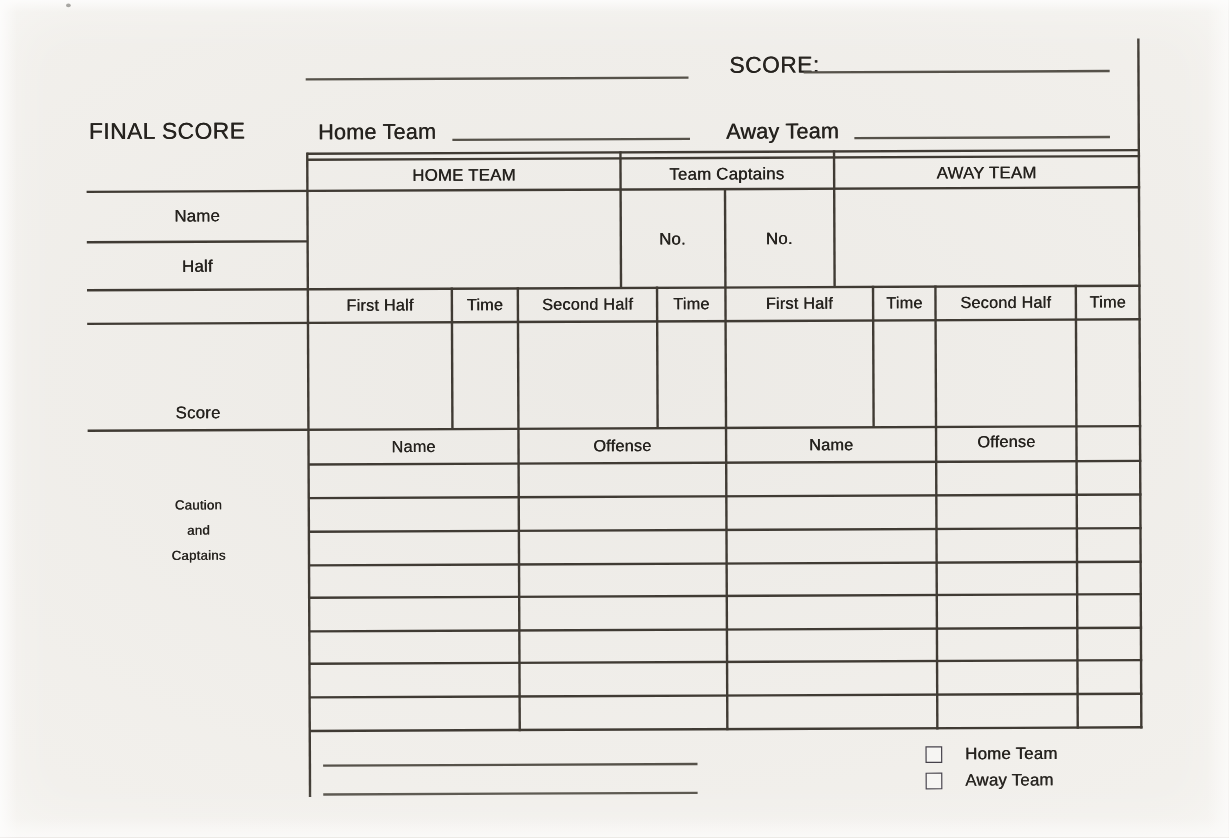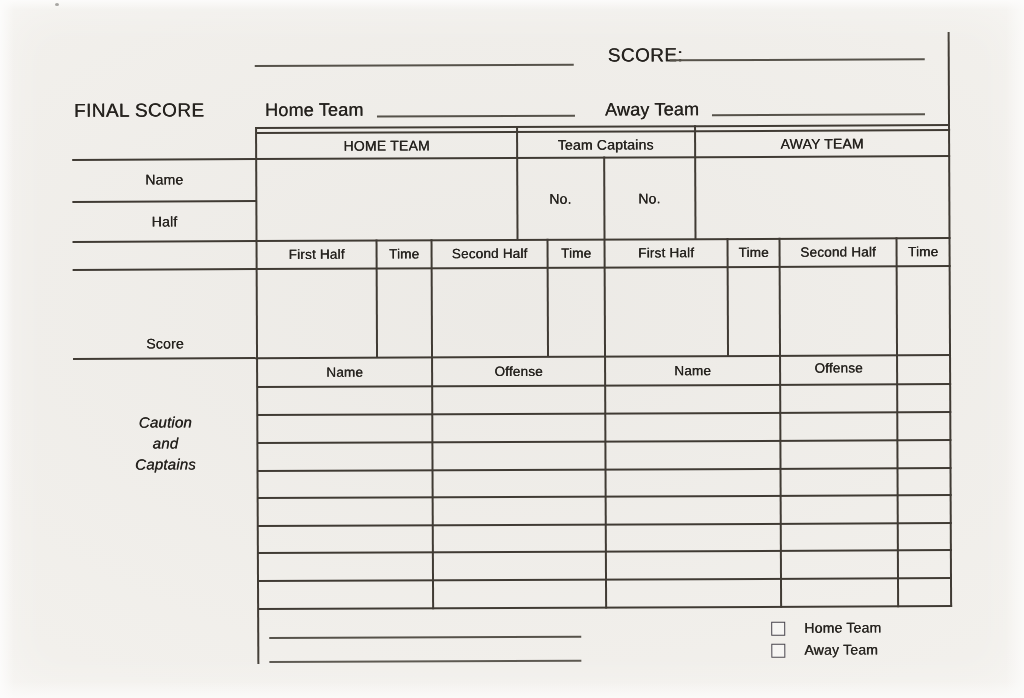--- a/index.html
+++ b/index.html
@@ -37,21 +37,21 @@
   .big{font-size:19px;letter-spacing:0.4px;}
   .mid{font-size:18px;letter-spacing:0.2px;}
   .cell{
     position:absolute;display:flex;align-items:center;justify-content:center;
     font-size:14px;letter-spacing:0.2px;white-space:nowrap;
   }
   .cell.small{font-size:13.5px;}
   .score-cell{align-items:flex-end;padding-bottom:7px;box-sizing:border-box;}
   .caution-label{
     position:absolute;display:flex;flex-direction:column;align-items:center;
-    font-size:15px;line-height:21px;letter-spacing:0.2px;font-style:italic;
+    font-size:11px;line-height:21px;letter-spacing:0.2px;
   }
   .cb{
     position:absolute;width:12px;height:12px;
     border:1.6px solid #45414a;background:rgba(255,255,255,0.4);
   }
   .cb-label{position:absolute;font-size:14px;letter-spacing:0.2px;white-space:nowrap;}
   .speck{position:absolute;left:55px;top:3px;width:4px;height:3px;border-radius:50%;background:#8d8b86;}
 </style>
 </head>
 <body>

